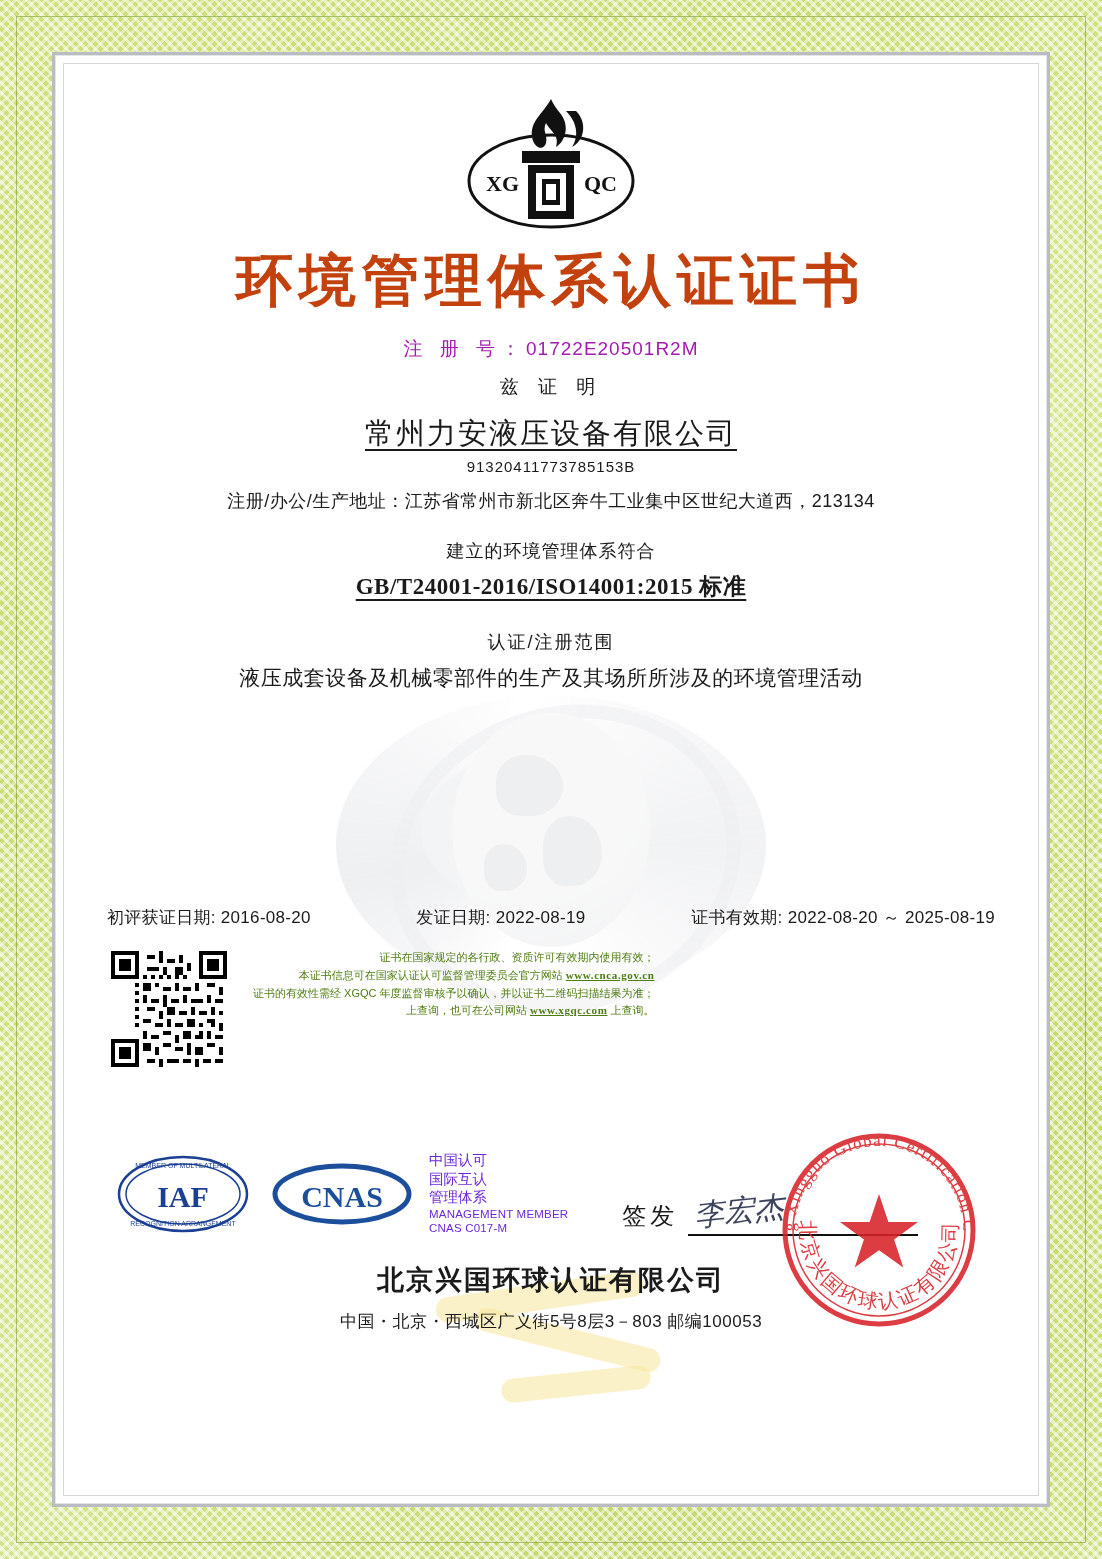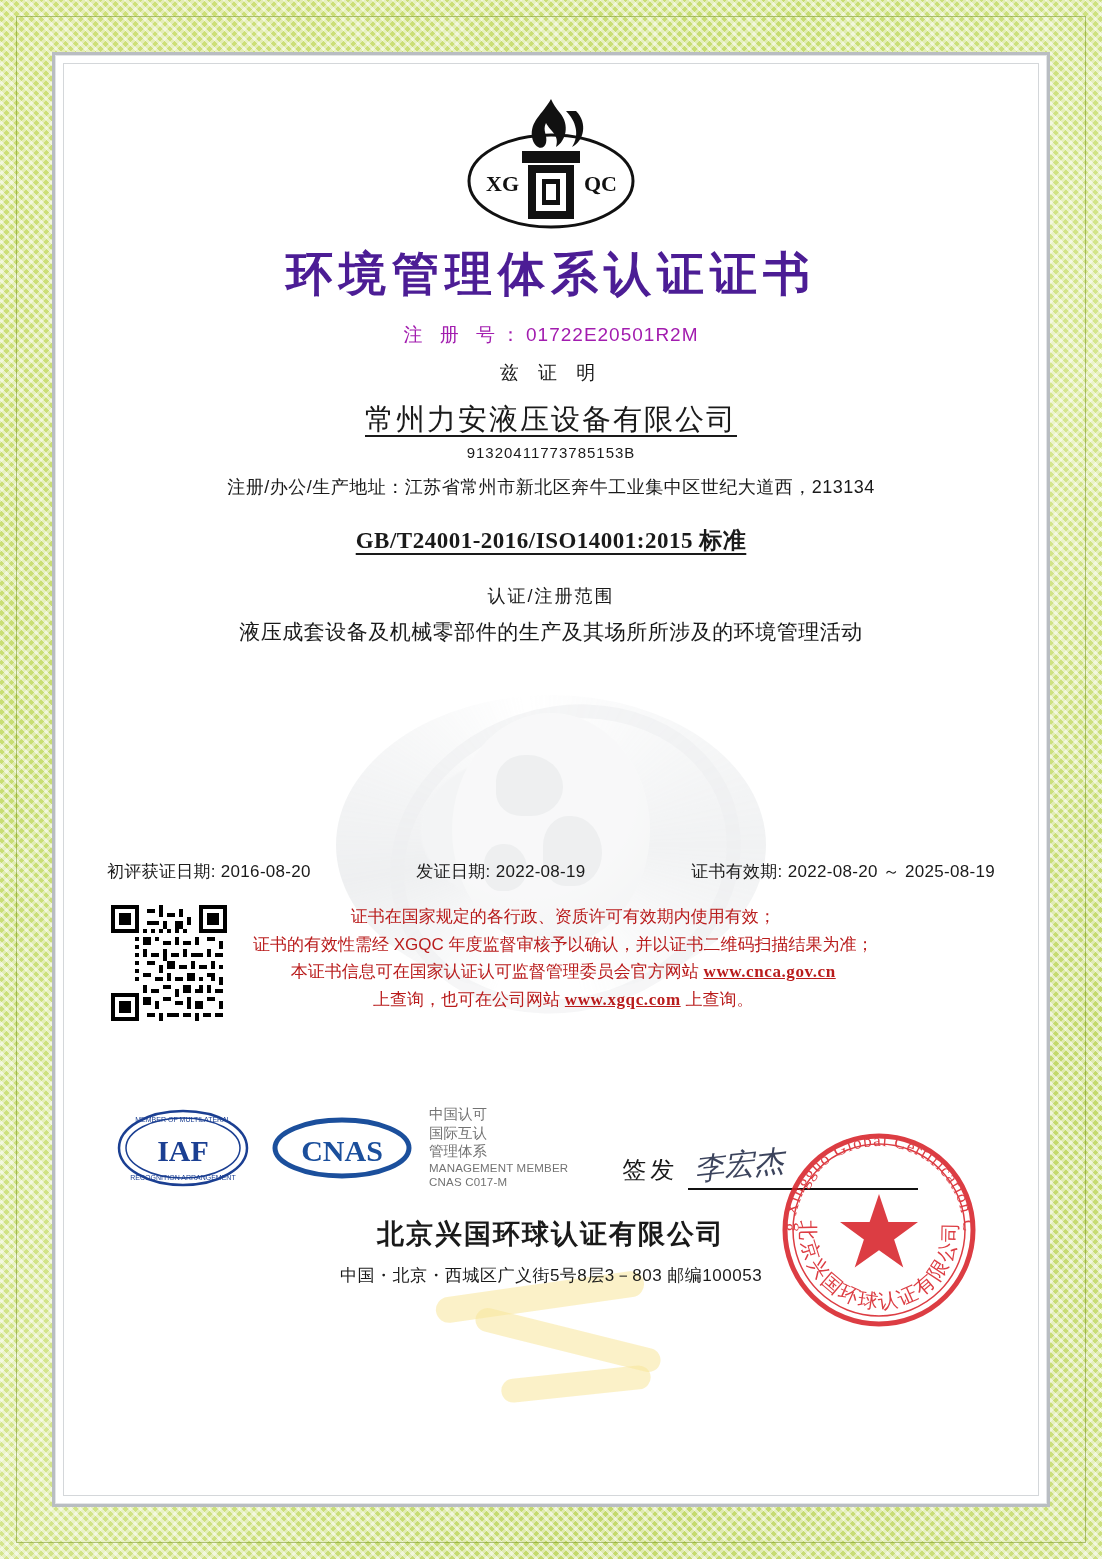--- a/index.html
+++ b/index.html
@@ -129,24 +129,24 @@
   .logo {
     margin: 12px auto 4px auto;
     width: 190px;
     height: 150px;
     position: relative;
   }
   .logo svg { display: block; }
 
   .title {
     font-family: "DejaVu Sans", "Liberation Sans", sans-serif;
-    font-size: 47px;
+    font-size: 57px;
     font-weight: bold;
     letter-spacing: 6px;
-    color: #4c1d95;
+    color: #c2410c;
     margin: 2px 0 16px 0;
   }
   .reg-no {
     font-size: 19px;
     letter-spacing: 1px;
     margin-bottom: 12px;
     color: #a21caf;
   }
   .reg-no .lbl { letter-spacing: 6px; }
   .hereby {
@@ -220,24 +220,24 @@
   }
   .qr {
     width: 116px;
     height: 116px;
     flex: 0 0 116px;
     margin-top: 2px;
     image-rendering: pixelated;
   }
   .notes {
     margin-left: 26px;
-    text-align: center;
-    font-size: 17px;
+    text-align: right;
+    font-size: 11px;
     line-height: 1.62;
-    color: #b91c1c;
+    color: #4d7c0f;
   }
   .notes .url {
     font-family: "Liberation Serif", serif;
     font-weight: bold;
     text-decoration: underline;
     letter-spacing: .6px;
   }
 
   
   .marks {
@@ -254,21 +254,21 @@
   .cnas {
     width: 150px; height: 66px;
     flex: 0 0 150px;
     margin-left: 18px;
   }
   .cnas-text {
     margin-left: 12px;
     text-align: left;
     font-size: 14.5px;
     line-height: 1.28;
-    color: #737373;
+    color: #6d28d9;
   }
   .cnas-text .en {
     font-size: 11.5px;
     letter-spacing: .2px;
   }
   .sign-label {
     margin-left: 54px;
     font-size: 24px;
     letter-spacing: 4px;
     align-self: flex-end;
@@ -375,20 +375,21 @@
         <div class="hereby">兹 证 明</div>
 
         <div class="company">常州力安液压设备有限公司</div>
 
         <div class="credit-code">91320411773785153B</div>
 
         <div class="address">
           <span>注册/办公/生产地址：</span><span>江苏省常州市新北区奔牛工业集中区世纪大道西，213134</span>
         </div>
 
+        <div class="conform">建立的环境管理体系符合</div>
         <div class="standard">GB/T24001-2016/ISO14001:2015 标准</div>
 
         <div class="scope-label">认证/注册范围</div>
         <div class="scope-text">液压成套设备及机械零部件的生产及其场所所涉及的环境管理活动</div>
       </div>
 
       <div class="dates">
         <div>
           <span>初评获证日期:</span>
           <span>2016-08-20</span>
@@ -504,24 +505,24 @@
             <rect x="21" y="27" width="1" height="2"></rect>
               <rect x="23" y="27" width="2" height="1"></rect>
             <rect x="26" y="27" width="2" height="1"></rect>
             <rect x="22" y="20" width="1" height="1"></rect>
               <rect x="25" y="18" width="1" height="1"></rect>
           </g>
         </svg>
 
         <div class="notes">
           <div>证书在国家规定的各行政、资质许可有效期内使用有效；</div>
-          <div>证书的有效性需经 XGQC 年度监督审核予以确认，并以证书二维码扫描结果为准；</div>
           <div>
             <span>本证书信息可在国家认证认可监督管理委员会官方网站 </span><span class="url">www.cnca.gov.cn</span>
           </div>
+          <div>证书的有效性需经 XGQC 年度监督审核予以确认，并以证书二维码扫描结果为准；</div>
           <div>
             <span>上查询，也可在公司网站 </span><span class="url">www.xgqc.com</span><span> 上查询。</span>
           </div>
         </div>
       </div>
 
       <div class="marks">
         <svg class="iaf" viewBox="0 0 132 78">
           <ellipse cx="66" cy="39" rx="64" ry="37" fill="#fff" stroke="#1b3f92" stroke-width="2.5"></ellipse>
           <ellipse cx="66" cy="39" rx="57" ry="30" fill="#fff" stroke="#1b3f92" stroke-width="1.5"></ellipse>

